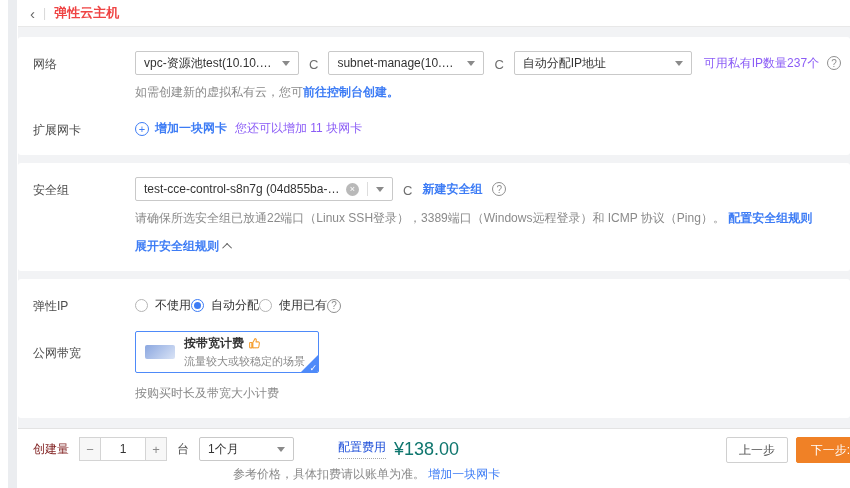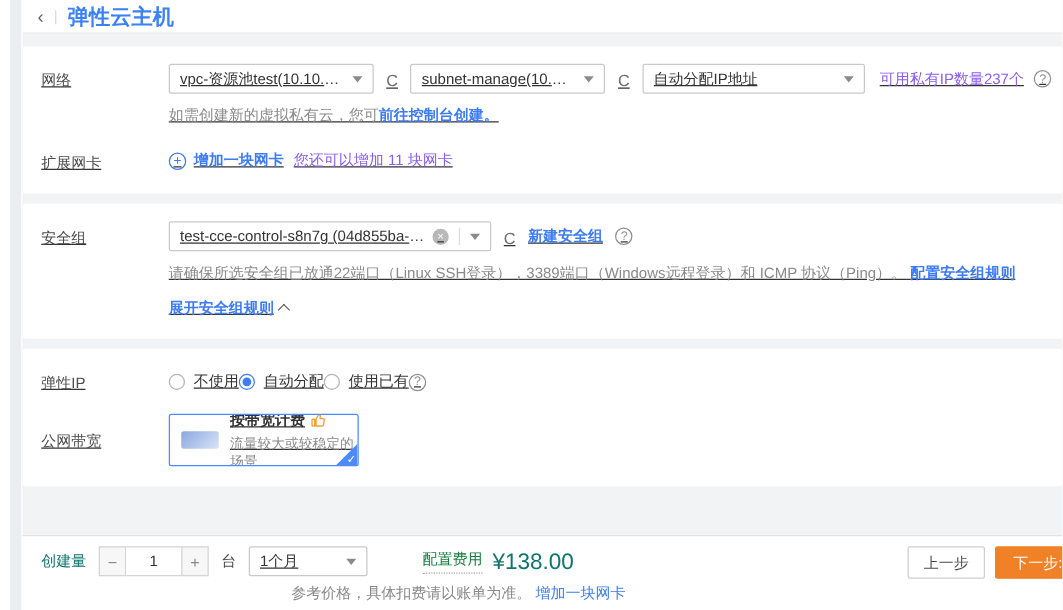--- a/index.html
+++ b/index.html
@@ -6,25 +6,25 @@
   html,body { width:850px; height:488px; }
   body { font-family:"Liberation Sans","DejaVu Sans",sans-serif; font-size:12px; color:#333; background:#fff; }
   .page { position:relative; width:850px; height:488px; overflow:hidden; background:#fff; }
   .left-rail { position:absolute; left:8px; top:0; width:9px; height:100%; background:#ebedf0; }
   .main { position:absolute; left:18px; top:0; width:832px; height:488px; display:flex; flex-direction:column; }
 
   
   .topbar { height:27px; flex:0 0 27px; background:#fff; border-bottom:1px solid #e8e8e8; display:flex; align-items:center; padding-left:8px; }
   .back-ico { color:#666; font-size:15px; line-height:1; cursor:pointer; padding:0 4px; }
   .tb-div { color:#d8d8d8; margin:0 8px 0 4px; font-size:12px; }
-  .page-title { font-weight:bold; font-size:17px; color:#3b82f6; }
+  .page-title { font-weight:bold; font-size:13px; color:#ef4444; }
 
   
   .content { flex:1; background:#f2f3f5; padding-top:10px; overflow:hidden; }
-  .card { background:#fff; border-radius:3px; margin-bottom:8px; padding:14px 2px 16px 15px;text-decoration:underline; }
+  .card { background:#fff; border-radius:3px; margin-bottom:8px; padding:14px 2px 16px 15px; }
 
   .form-row { display:flex; align-items:flex-start; }
   .form-label { width:102px; flex:0 0 102px; color:#4c4c4c; padding-top:5px; }
   .form-ctl { flex:1; }
 
   .sel { height:24px; background:#fff; border:1px solid #c9c9c9; border-radius:2px; display:inline-flex; align-items:center; justify-content:space-between; padding:0 8px; cursor:pointer; vertical-align:middle; }
   .sel .txt { overflow:hidden; white-space:nowrap; text-overflow:ellipsis; }
   .caret-down { width:0; height:0; border:4px solid transparent; border-top:5px solid #8a8a8a; margin-top:5px; margin-left:8px; flex:0 0 auto; }
   .refresh { color:#6e6e6e; font-size:13px; margin:0 10px; cursor:pointer; vertical-align:middle; display:inline-block; padding-top:3px; }
   .help-ico { display:inline-flex; align-items:center; justify-content:center; width:14px; height:14px; border:1px solid #8f8f8f; border-radius:50%; color:#8f8f8f; font-size:10px; cursor:pointer; vertical-align:middle; }
@@ -43,37 +43,37 @@
   .chev-up { display:inline-block; width:7px; height:7px; border-left:1.5px solid #5f5f5f; border-top:1.5px solid #5f5f5f; transform:rotate(45deg) translateY(2px); margin-left:6px; }
 
   
   .radio-row { display:flex; align-items:center; padding-top:4px; }
   .radio-item { display:flex; align-items:center; gap:7px; cursor:pointer; }
   .radio { width:13px; height:13px; border-radius:50%; border:1px solid #b5b5b5; background:#fff; display:flex; align-items:center; justify-content:center; }
   .radio.on { border-color:#3d7cf5; }
   .radio.on::after { content:""; width:7px; height:7px; border-radius:50%; background:#3d7cf5; }
 
   
-  .bill-card { position:relative; width:152px; height:42px; border:1px solid #4e8af9; border-radius:2px; background:#fff; display:flex; align-items:center; padding-left:9px; cursor:pointer; overflow:hidden; }
+  .bill-card { position:relative; width:184px; height:42px; border:1px solid #4e8af9; border-radius:2px; background:#fff; display:flex; align-items:center; padding-left:9px; cursor:pointer; overflow:hidden; }
   .bill-ico { width:30px; height:14px; border-radius:2px; background:linear-gradient(135deg,#8ba7e0 0%,#d9e3f6 100%); margin-right:9px; flex:0 0 auto; }
   .bill-title { font-weight:bold; color:#333; display:flex; align-items:center; gap:4px; }
   .bill-sub { color:#8a8a8a; font-size:11px; margin-top:2px; }
   .corner-check { position:absolute; right:0; bottom:0; width:0; height:0; border-left:17px solid transparent; border-bottom:17px solid #4e8af9; }
   .corner-mark { position:absolute; right:1px; bottom:-1px; color:#fff; font-size:9px; z-index:2; }
   .stepper { display:flex; align-items:stretch; height:24px; }
   .step-btn { width:22px; border:1px solid #d4d4d4; background:#f7f7f7; color:#8a8a8a; display:flex; align-items:center; justify-content:center; cursor:pointer; font-size:13px; }
   .step-val { width:44px; border:1px solid #d4d4d4; border-left:none; border-right:none; background:#fff; display:flex; align-items:center; justify-content:center; color:#333; }
 
   
   .footer { flex:0 0 60px; position:relative; background:#fff; border-top:1px solid #e3e3e3; }
   .footer-row { position:absolute; left:15px; top:8px; display:flex; align-items:center; }
-  .f-label { color:#0f766e; margin-right:10px; }
+  .f-label { color:#7f1d1d; margin-right:10px; }
   .unit { margin:0 10px; color:#4c4c4c; }
-  .dur-sel { width:95px;text-decoration:underline; }
-  .cost-label { color:#15803d; border-bottom:1px dotted #a8a8a8; padding-bottom:2px; margin-left:44px; cursor:default; }
+  .dur-sel { width:95px; }
+  .cost-label { color:#1d4ed8; border-bottom:1px dotted #a8a8a8; padding-bottom:2px; margin-left:44px; cursor:default; }
   .cost-val { color:#0f766e; font-size:18px; margin-left:8px; }
   .cost-note { position:absolute; left:215px; top:37px; white-space:nowrap; color:#8a8a8a; }
   .btn { height:26px; border:1px solid #d0d0d0; background:#fff; color:#4c4c4c; border-radius:2px; text-align:center; line-height:24px; cursor:pointer; }
   .btn-prev { position:absolute; left:708px; top:8px; width:62px; }
   .btn-next { position:absolute; left:778px; top:8px; width:120px; background:#f08126; border-color:#f08126; color:#fff; }
 
   .thumb-svg { width:13px; height:13px; }
 </style>
 </head>
 <body>
@@ -188,20 +188,21 @@
                   <span>按带宽计费</span>
                   <svg class="thumb-svg" viewBox="0 0 24 24">
                     <path d="M4 10h3v10H4a1 1 0 0 1-1-1v-8a1 1 0 0 1 1-1zm5 10V10l4-7c1.5 0 2.5 1.2 2.3 2.7L14.8 9H19a2 2 0 0 1 2 2.3l-1 6.7a2.3 2.3 0 0 1-2.3 2H9z" fill="none" stroke="#f5a033" stroke-width="2" stroke-linejoin="round"></path>
                   </svg>
                 </div>
                 <div class="bill-sub">流量较大或较稳定的场景</div>
               </div>
               <span class="corner-check"></span>
               <span class="corner-mark">✓</span>
             </div>
+            <div class="hint" style="margin-top:12px">按购买时长及带宽大小计费</div>
           </div>
         </div>
 
       </div>
 
     </div>
 
     <div class="footer">
       <div class="footer-row">
         <span class="f-label">创建量</span>

